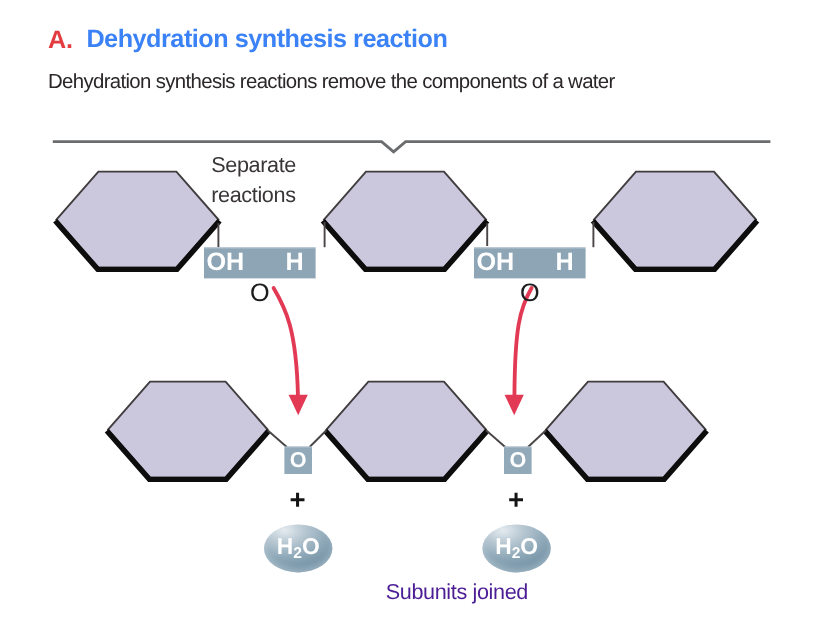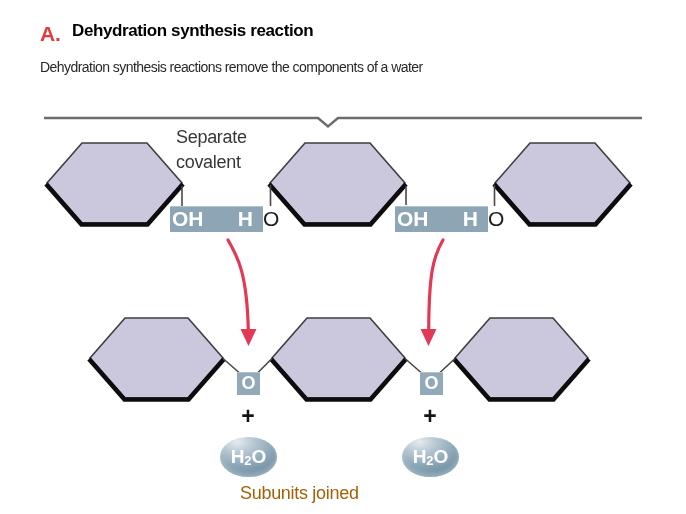--- a/index.html
+++ b/index.html
@@ -6,31 +6,31 @@
   .canvas{
     position:relative;width:686px;height:514px;background:#ffffff;overflow:hidden;
     font-family:"Liberation Sans", sans-serif;
   }
   .abs{position:absolute;}
   .diagram-svg{position:absolute;left:0;top:0;z-index:1;}
   .overlay{position:absolute;left:0;top:0;width:100%;height:100%;z-index:2;}
 
   
   .fig-label{left:40px;top:22px;font-size:21px;font-weight:bold;color:#e23c40;letter-spacing:-0.2px;}
-  .fig-title{left:72px;top:21px;font-size:17px;font-weight:bold;color:#000000;letter-spacing:-0.4px;}
-  .fig-desc{left:40px;top:56px;font-size:14px;line-height:23.5px;color:#2b2728;letter-spacing:-0.55px;}
+  .fig-title{left:72px;top:21px;font-size:21px;font-weight:bold;color:#3b82f6;letter-spacing:-0.4px;}
+  .fig-desc{left:40px;top:56px;font-size:17px;line-height:23.5px;color:#2b2728;letter-spacing:-0.55px;}
   .fig-desc span{display:block;}
 
   
   .sep-caption{left:176px;top:125px;font-size:18px;line-height:25px;color:#3a3637;letter-spacing:-0.3px;}
   .sep-caption span{display:block;}
-  .joined-caption{left:240px;top:483px;width:200px;text-align:left;font-size:18px;color:#a16207;letter-spacing:-0.3px;}
+  .joined-caption{left:240px;top:483px;width:200px;text-align:right;font-size:18px;color:#4c1d95;letter-spacing:-0.3px;}
 
   
-  .bond-group{display:flex;align-items:center;height:26px;}
+  .bond-group{display:flex;align-items:center;height:26px;flex-direction:column;}
   .bond-1{left:170px;top:206px;}
   .bond-2{left:395px;top:206px;}
   .bond-box{
     width:93px;height:26px;box-sizing:border-box;background:#8da5b5;
     box-shadow:inset 0 1px 0 rgba(255,255,255,0.35);
     display:flex;justify-content:space-between;align-items:center;
     padding:0 10px 0 2px;color:#ffffff;font-weight:bold;font-size:21px;line-height:26px;
   }
   .bond-oxygen{font-size:21px;color:#1d1d1f;line-height:26px;margin-left:0px;}
 
@@ -112,21 +112,21 @@
   <div class="overlay">
 
     <span class="abs fig-label">A.</span>
     <span class="abs fig-title">Dehydration synthesis reaction</span>
     <div class="abs fig-desc">
       <span>Dehydration synthesis reactions remove the components of a water</span>
     </div>
 
     <div class="abs sep-caption">
       <span>Separate</span>
-      <span>covalent</span>
+      <span>reactions</span>
     </div>
 
     <div class="abs bond-group bond-1">
       <div class="bond-box">
         <span>OH</span>
         <span>H</span>
       </div>
       <span class="bond-oxygen">O</span>
     </div>
 

